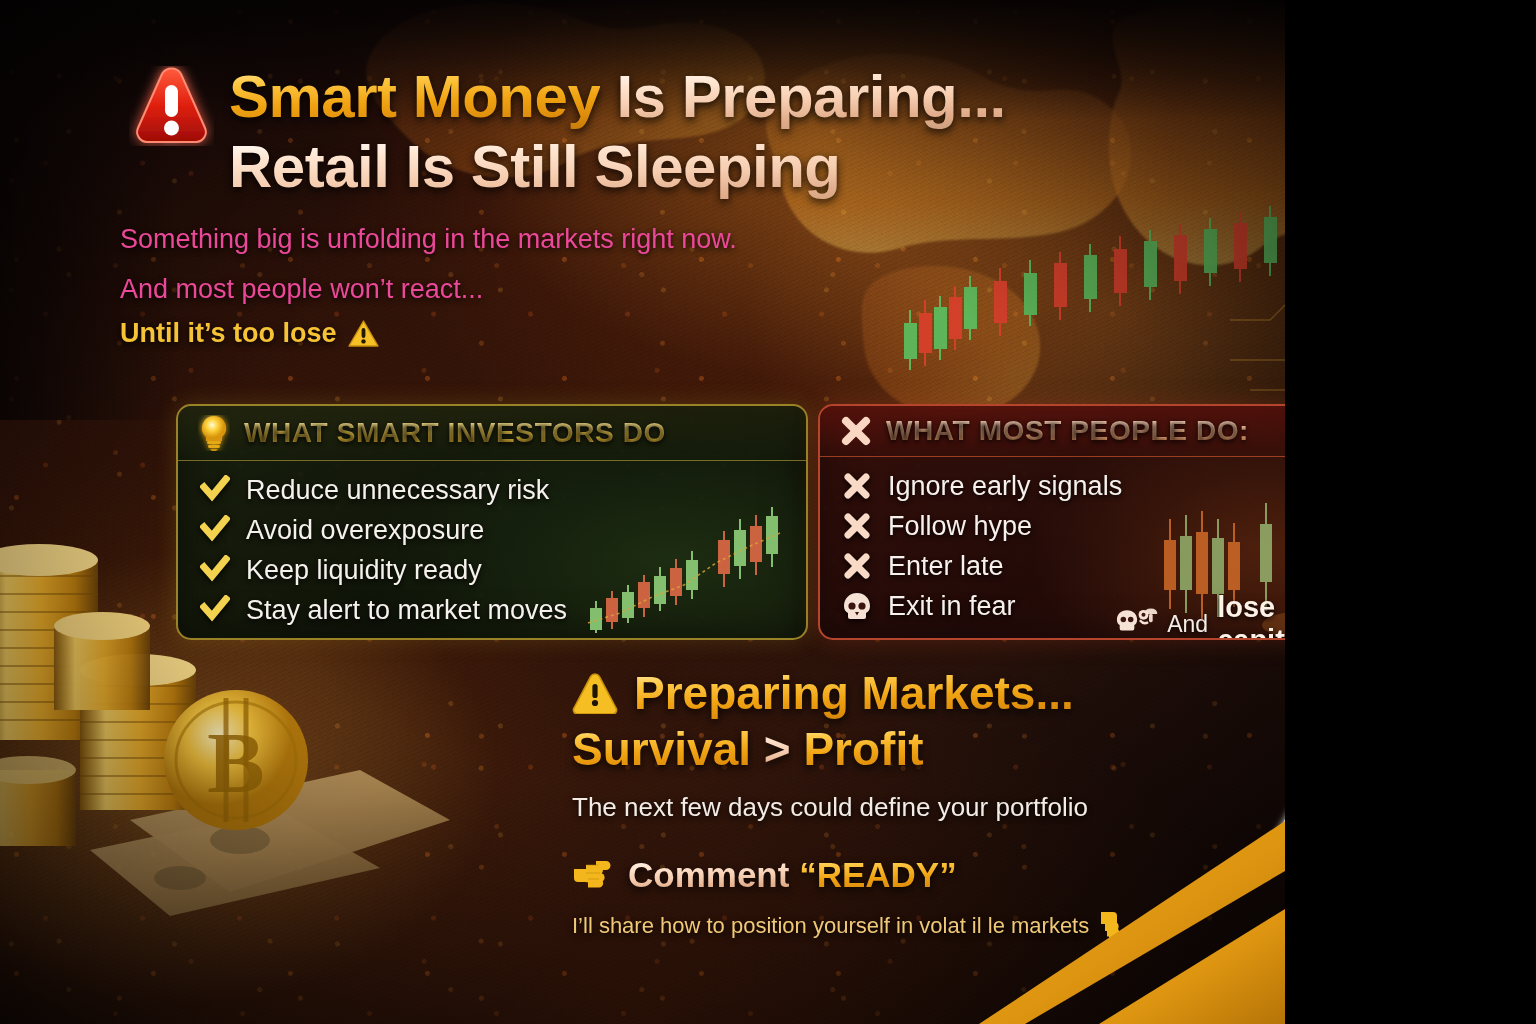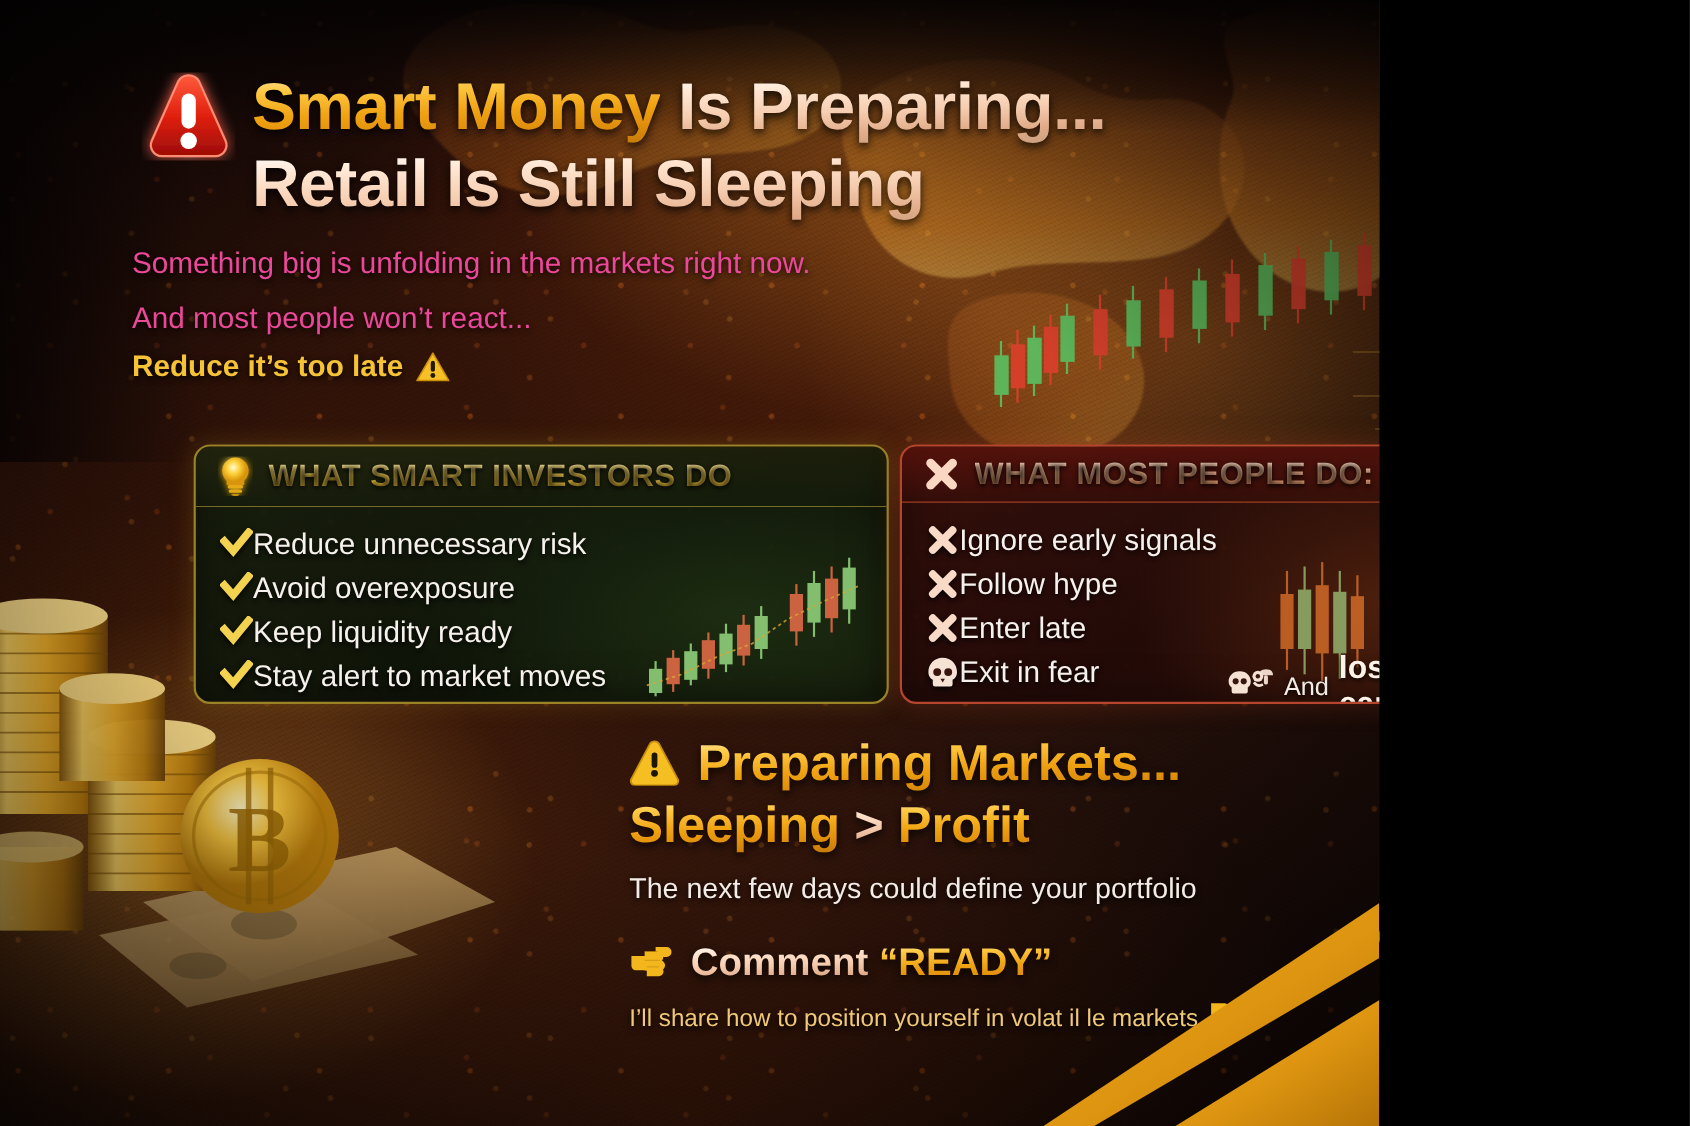--- a/index.html
+++ b/index.html
@@ -1,20 +1,20 @@
 <!DOCTYPE html>
 <html><head>
 <meta charset="utf-8">
 <style>
   html,body{margin:0;padding:0;background:#000;}
   body{width:1536px;height:1024px;overflow:hidden;
        font-family:"Liberation Sans", sans-serif;}
 
   #poster{position:relative;width:1254px;height:1024px;overflow:hidden;
-          background:#120604;}
+          background:#120604;padding-left:31px;}
 
   
   .bg-base{position:absolute;inset:0;
     background:
       radial-gradient(ellipse 50% 42% at 64% 14%, rgba(255,150,40,.42), rgba(120,40,10,.16) 55%, rgba(0,0,0,0) 78%),
       radial-gradient(ellipse 40% 34% at 86% 30%, rgba(255,170,60,.30), rgba(0,0,0,0) 70%),
       radial-gradient(ellipse 45% 40% at 14% 76%, rgba(255,175,60,.40), rgba(90,40,8,.18) 55%, rgba(0,0,0,0) 78%),
       radial-gradient(ellipse 70% 55% at 50% 100%, rgba(120,45,10,.35), rgba(0,0,0,0) 70%),
       linear-gradient(160deg,#17090a 0%,#2a1008 22%,#3a1708 46%,#24100a 72%,#130806 100%);
   }
@@ -75,21 +75,21 @@
   .sub1{top:224px;}
   .sub2{top:274px;}
   .sub3{top:318px;font-weight:bold;color:#f5c335;
         text-shadow:0 2px 7px rgba(0,0,0,.95);display:flex;align-items:center;gap:11px;}
 
   
   .panel{position:absolute;border-radius:15px;overflow:hidden;}
   .panel-hdr{display:flex;align-items:center;gap:14px;padding:9px 0 9px 20px;
              font-size:28px;font-weight:bold;letter-spacing:.6px;}
   .panel-body{padding:14px 0 10px 22px;position:relative;}
-  .row{display:flex;align-items:center;font-size:27px;color:#f6f1ec;
+  .row{display:flex;align-items:flex-start;gap:16px;font-size:27px;color:#f6f1ec;
        text-shadow:0 2px 5px rgba(0,0,0,.9);height:40px;margin-bottom:0px;}
 
   
   #panel-smart{left:176px;top:404px;width:628px;height:232px;
     border:2px solid #9a8227;
     background:
       radial-gradient(ellipse 70% 90% at 78% 65%, rgba(38,62,24,.55), rgba(0,0,0,0) 70%),
       linear-gradient(150deg,rgba(22,32,14,.90),rgba(12,20,9,.93) 55%,rgba(18,26,10,.92));
     box-shadow:0 0 22px rgba(180,150,40,.22), inset 0 0 40px rgba(0,0,0,.5);}
   #panel-smart .panel-hdr{color:#f2cf55;border-bottom:1px solid rgba(190,165,60,.55);
@@ -360,21 +360,21 @@
   </svg>
 
   <div class="headline">
     <div class="h-line"><span class="gold-grad">Smart Money</span><span class="cream-grad"> Is Preparing...</span></div>
     <div class="h-line cream-grad">Retail Is Still Sleeping</div>
   </div>
 
   <div class="sub sub1">Something big is unfolding in the markets right now.</div>
   <div class="sub sub2">And most people won’t react...</div>
   <div class="sub sub3">
-    <span>Reduce it’s too late</span>
+    <span>Until it’s too lose</span>
     <svg width="31" height="29" viewBox="0 0 31 29">
       <path d="M15.5,2 L30,27 H1 Z" fill="#f6c026" stroke="#c98f0a" stroke-width="1.4" stroke-linejoin="round"></path>
       <rect x="13.6" y="9" width="3.8" height="10" rx="1.9" fill="#231a02"></rect>
       <circle cx="15.5" cy="22.4" r="2.2" fill="#231a02"></circle>
     </svg>
   </div>
 
   <div class="panel" id="panel-smart">
     <div class="panel-hdr">
       <svg width="32" height="36" viewBox="0 0 32 36">
@@ -555,21 +555,21 @@
   <div class="b-head b-h1">
     <svg width="46" height="42" viewBox="0 0 46 42">
       <path d="M23,2 a5,5 0 0 1 4.3,2.4 L44,36 a4,4 0 0 1 -3.5,6 H5.5 A4,4 0 0 1 2,36 L18.7,4.4 A5,5 0 0 1 23,2 Z" fill="#f5be22" stroke="#c98f0a" stroke-width="1.6" stroke-linejoin="round"></path>
       <rect x="20.4" y="12" width="5.2" height="14" rx="2.6" fill="#1f1602"></rect>
       <circle cx="23" cy="31" r="3.1" fill="#1f1602"></circle>
     </svg>
     <span class="b-title gold-grad">Preparing Markets...</span>
   </div>
 
   <div class="b-head b-h2">
-    <span class="b-title"><span class="gold-grad">Sleeping</span><span class="cream-grad"> &gt; </span><span class="gold-grad">Profit</span></span>
+    <span class="b-title"><span class="gold-grad">Survival</span><span class="cream-grad"> &gt; </span><span class="gold-grad">Profit</span></span>
   </div>
 
   <div class="b-sub">The next few days could define your portfolio</div>
 
   <div class="b-cta">
     <svg width="42" height="36" viewBox="0 0 42 36">
       <g fill="#f3b61c">
         <path d="M2,12 h14 v13 H6 a4,4 0 0 1 -4,-4 Z"></path>
         <path d="M14,8 h12 a5,5 0 0 1 0,10 h-12 Z"></path>
         <path d="M14,16 h14 a4.6,4.6 0 0 1 0,9.2 h-14 Z"></path>

